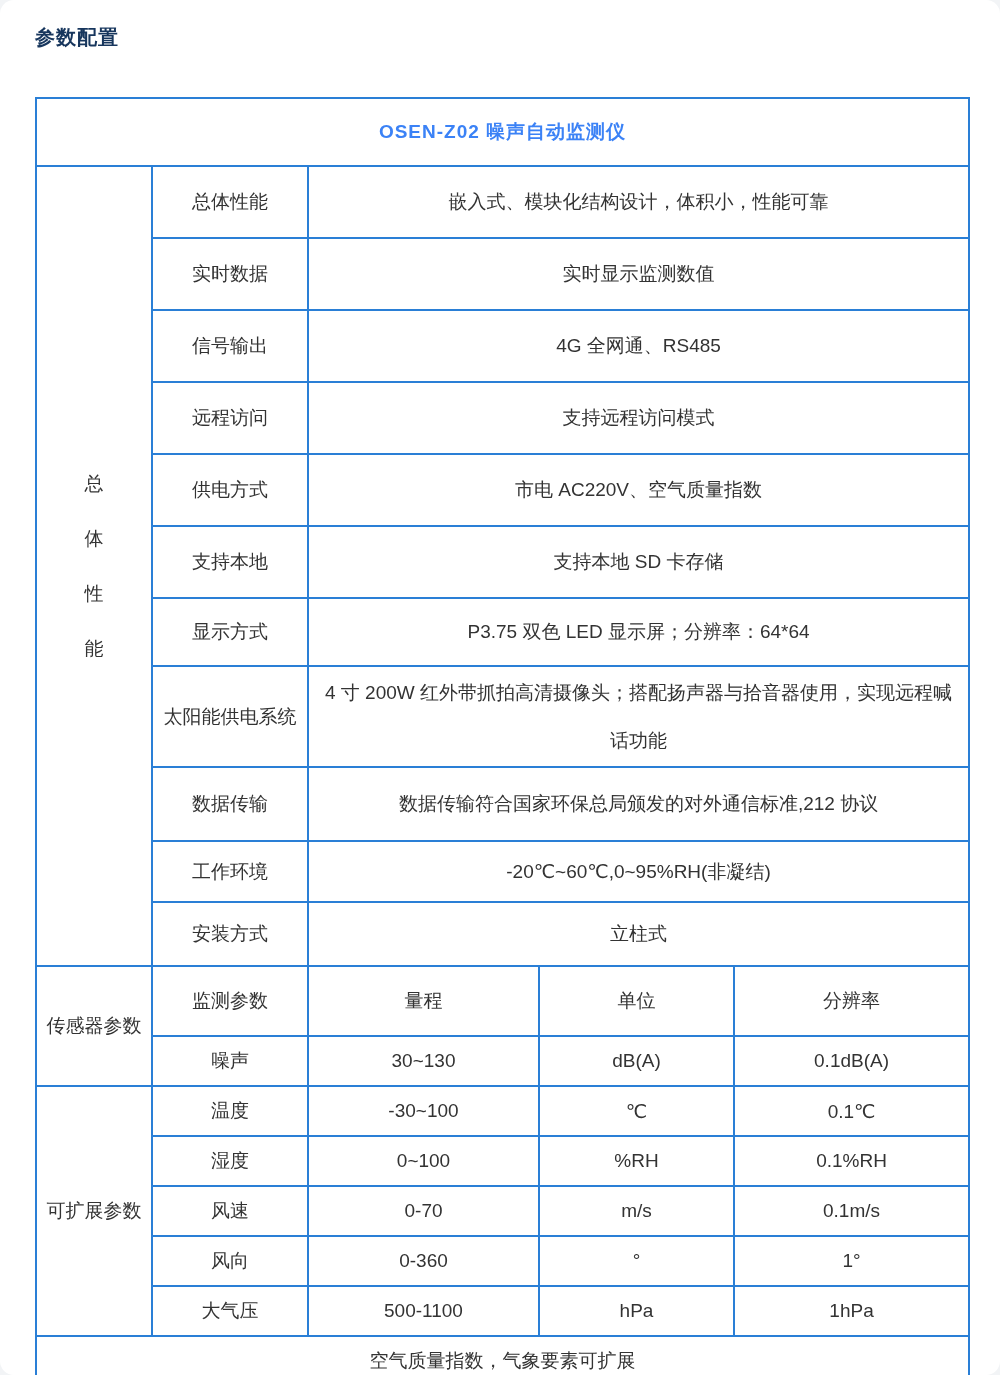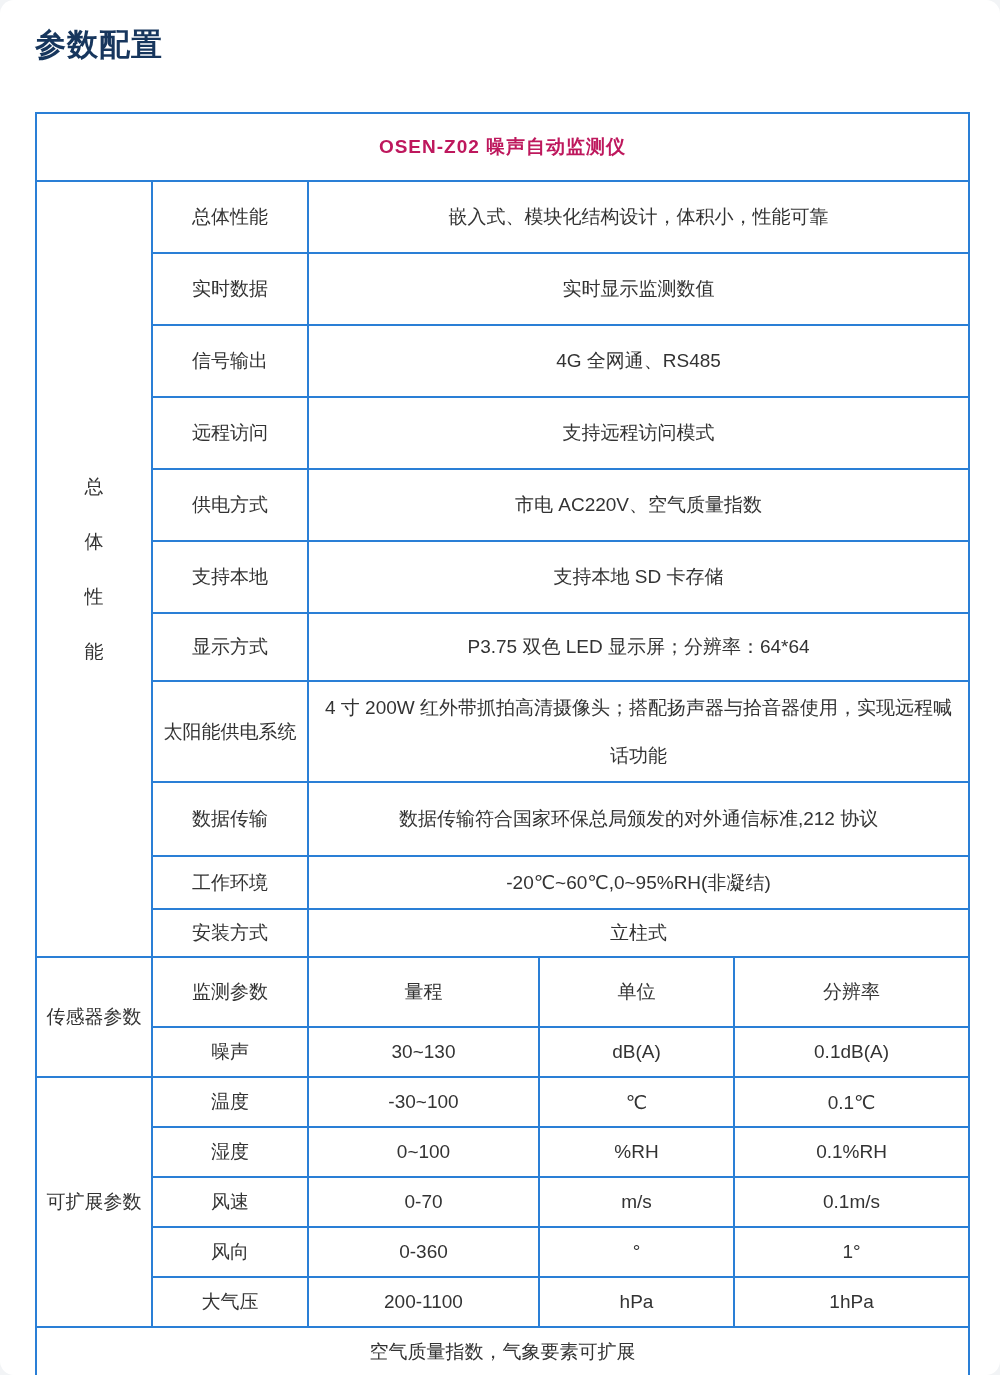--- a/index.html
+++ b/index.html
@@ -12,21 +12,21 @@
     width:1000px;
     height:1375px;
     margin:0 auto;
     background:#ffffff;
     border-radius:14px;
     box-sizing:border-box;
     padding:24px 32px 0 35px;
     overflow:hidden;
   }
   h1.page-heading{
-    font-size:31px;
+    font-size:20px;
     font-weight:bold;
     color:#17365d;
     margin:0 0 46px 0;
     letter-spacing:1px;
   }
   table.spec{
     border-collapse:collapse;
     table-layout:fixed;
     width:933px;
   }
@@ -36,28 +36,28 @@
     vertical-align:middle;
     font-size:19px;
     padding:2px 8px;
     box-sizing:border-box;
     word-break:break-word;
   }
   td.title-cell{
     font-size:26px;
     font-weight:600;
     letter-spacing:1px;
-    color:#be185d;
+    color:#3b82f6;
   }
   .h68{height:68px}
   .h72{height:72px}
   .h96{height:96px}
   .h73{height:74px}
-  .h53{height:53px}
-  .h48{height:48px}
+  .h53{height:61px}
+  .h48{height:64px}
   .h70{height:70px}
   .h50{height:50px}
   .vstack{
     display:flex;
     flex-direction:column;
     align-items:center;
     justify-content:center;
     gap:29px;
     font-size:19px;
   }
@@ -174,21 +174,21 @@
       <td>0.1m/s</td>
     </tr>
     <tr class="h50">
       <td>风向</td>
       <td>0-360</td>
       <td>°</td>
       <td>1°</td>
     </tr>
     <tr class="h50">
       <td>大气压</td>
-      <td>200-1100</td>
+      <td>500-1100</td>
       <td>hPa</td>
       <td>1hPa</td>
     </tr>
 
     <tr class="h50">
       <td colspan="5">空气质量指数，气象要素可扩展</td>
     </tr>
   </tbody>
     </table>
 

